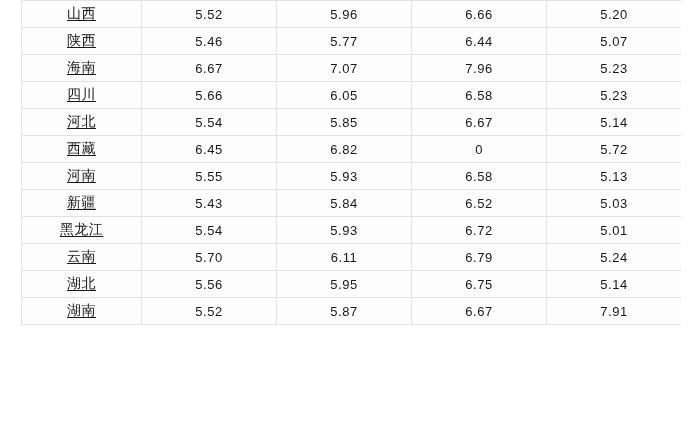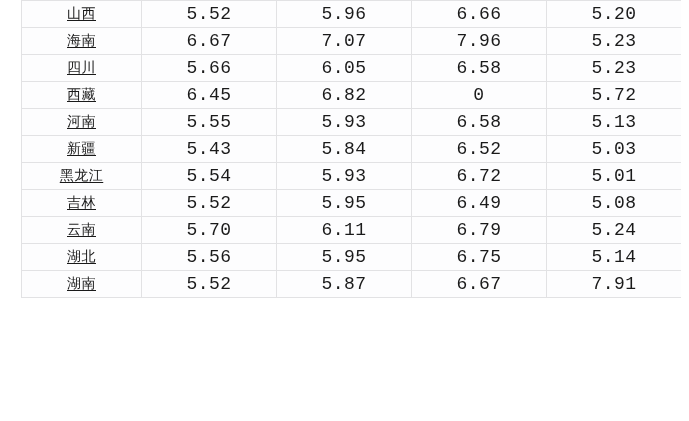--- a/index.html
+++ b/index.html
@@ -67,22 +67,22 @@
     margin-top: 48px;
   }
   td.name-cell .prov-link {
     text-decoration: underline;
     text-underline-offset: 2px;
     color: #1a1a1a;
     cursor: pointer;
   }
 
   td.val-cell {
-    font-family: Liberation Mono, monospace;
-    font-size: 18px;
+    font-family: Liberation Sans, sans-serif;
+    font-size: 13px;
     letter-spacing: 0.5px;
     color: #2b2b2b;
   }
 
   
   tr.ghost-row td { height: 24px; }
 </style>
 </head>
 <body>
 
@@ -106,32 +106,46 @@
             <td></td>
           </tr>
           <tr>
             <td class="name-cell"><span class="prov-link">山西</span></td>
             <td class="val-cell">5.52</td>
             <td class="val-cell">5.96</td>
             <td class="val-cell">6.66</td>
             <td class="val-cell">5.20</td>
           </tr>
           <tr>
+            <td class="name-cell"><span class="prov-link">陕西</span></td>
+            <td class="val-cell">5.46</td>
+            <td class="val-cell">5.77</td>
+            <td class="val-cell">6.44</td>
+            <td class="val-cell">5.07</td>
+          </tr>
+          <tr>
             <td class="name-cell"><span class="prov-link">海南</span></td>
             <td class="val-cell">6.67</td>
             <td class="val-cell">7.07</td>
             <td class="val-cell">7.96</td>
             <td class="val-cell">5.23</td>
           </tr>
           <tr>
             <td class="name-cell"><span class="prov-link">四川</span></td>
             <td class="val-cell">5.66</td>
             <td class="val-cell">6.05</td>
             <td class="val-cell">6.58</td>
             <td class="val-cell">5.23</td>
+          </tr>
+          <tr>
+            <td class="name-cell"><span class="prov-link">河北</span></td>
+            <td class="val-cell">5.54</td>
+            <td class="val-cell">5.85</td>
+            <td class="val-cell">6.67</td>
+            <td class="val-cell">5.14</td>
           </tr>
           <tr>
             <td class="name-cell"><span class="prov-link">西藏</span></td>
             <td class="val-cell">6.45</td>
             <td class="val-cell">6.82</td>
             <td class="val-cell">0</td>
             <td class="val-cell">5.72</td>
           </tr>
           <tr>
             <td class="name-cell"><span class="prov-link">河南</span></td>
@@ -148,27 +162,20 @@
             <td class="val-cell">5.03</td>
           </tr>
           <tr>
             <td class="name-cell"><span class="prov-link">黑龙江</span></td>
             <td class="val-cell">5.54</td>
             <td class="val-cell">5.93</td>
             <td class="val-cell">6.72</td>
             <td class="val-cell">5.01</td>
           </tr>
           <tr>
-            <td class="name-cell"><span class="prov-link">吉林</span></td>
-            <td class="val-cell">5.52</td>
-            <td class="val-cell">5.95</td>
-            <td class="val-cell">6.49</td>
-            <td class="val-cell">5.08</td>
-          </tr>
-          <tr>
             <td class="name-cell"><span class="prov-link">云南</span></td>
             <td class="val-cell">5.70</td>
             <td class="val-cell">6.11</td>
             <td class="val-cell">6.79</td>
             <td class="val-cell">5.24</td>
           </tr>
           <tr>
             <td class="name-cell"><span class="prov-link">湖北</span></td>
             <td class="val-cell">5.56</td>
             <td class="val-cell">5.95</td>

